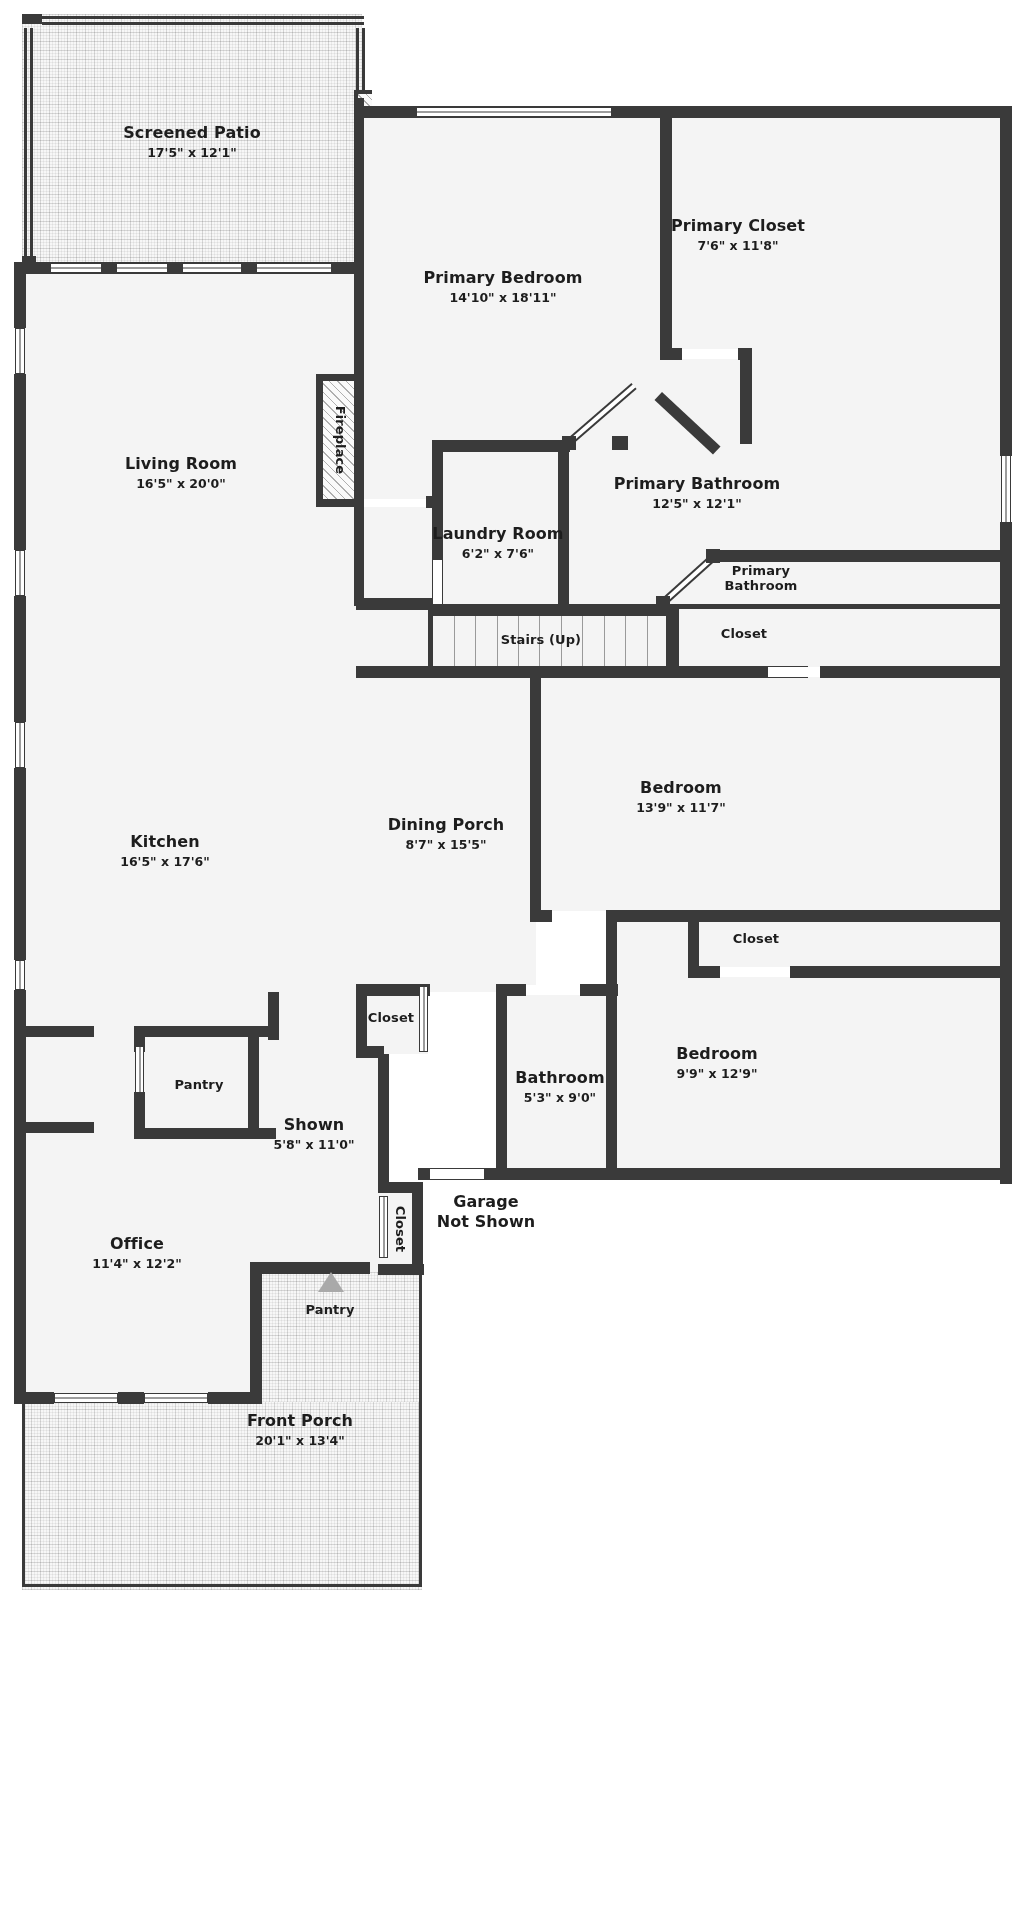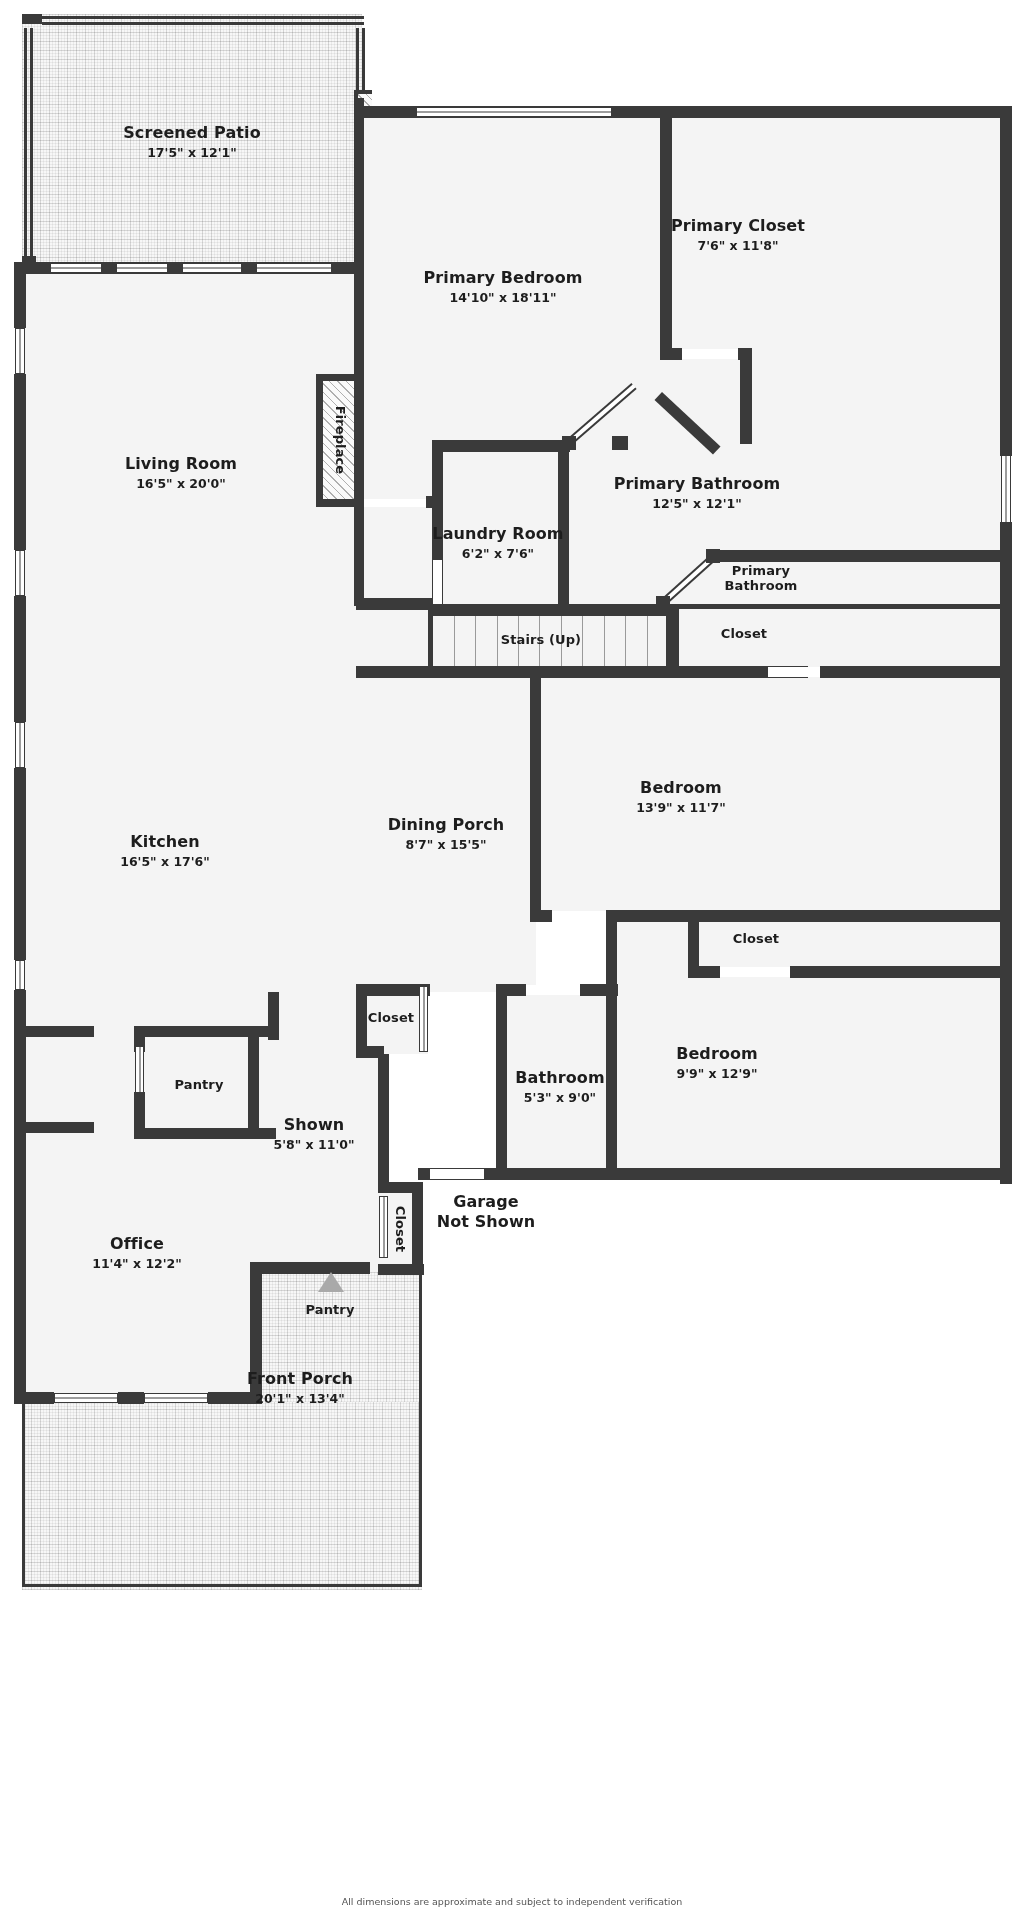--- a/index.html
+++ b/index.html
@@ -424,31 +424,28 @@
 
   <div class="label rot small" style="left:400px; top:1229px;">
     <span class="name">Closet</span>
   </div>
 
   <div class="label" style="left:137px; top:1253px;">
     <span class="name">Office</span>
     <span class="dim">11'4" x 12'2"</span>
   </div>
 
-  <div class="label" style="left:300px; top:1388px;">
+  <div class="label" style="left:300px; top:1430px;">
     <span class="name">Front Porch</span>
     <span class="dim">20'1" x 13'4"</span>
   </div>
 
   <div class="label" style="left:486px; top:1212px;">
     <span class="name">Garage</span>
     <span class="name">Not Shown</span>
   </div>
 
   <div class="label small" style="left:330px; top:1310px;">
     <span class="name">Pantry</span>
   </div>
 
-  <div class="footer" style="left:0; top:1896px;">
-    <span>All dimensions are approximate and subject to independent verification</span>
-  </div>
 
 </div>
 
 </body></html>

